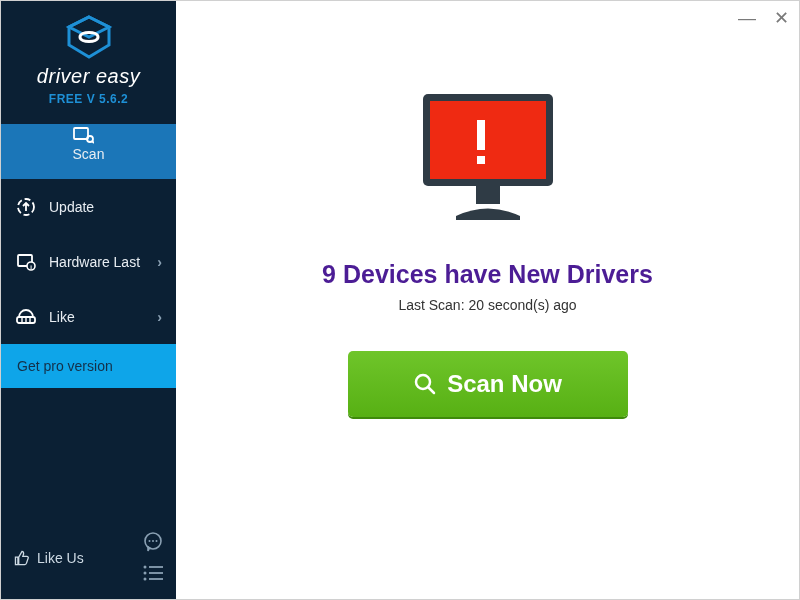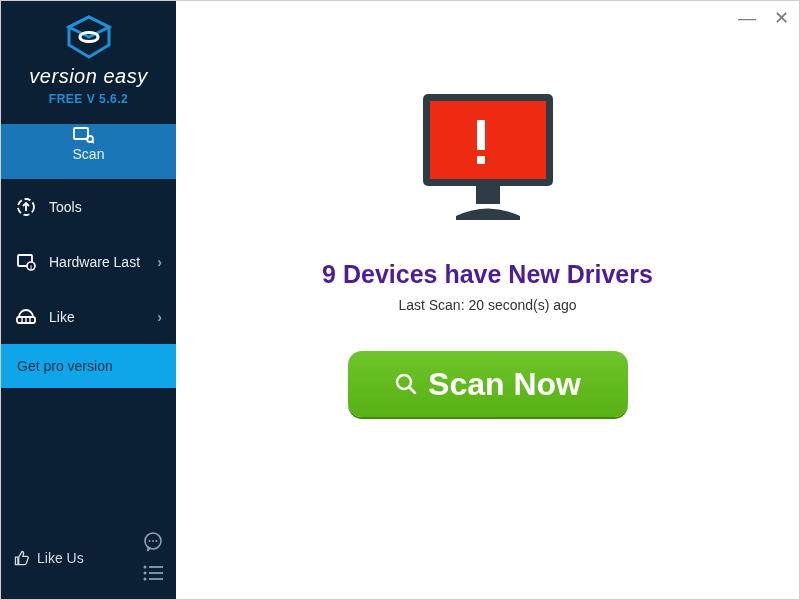--- a/index.html
+++ b/index.html
@@ -20,36 +20,36 @@
 .bottom-bar { display: flex; align-items: center; padding: 10px 12px 14px 12px; gap: 0; }
 .likeus { display: flex; align-items: center; color: #cdd9e3; font-size: 14px; cursor: pointer; gap: 6px;}
 .bottom-right { margin-left: auto; display: flex; flex-direction: column; align-items: flex-end; gap: 8px;}
 .bubble-icon, .list-icon { cursor: pointer; color:#8aa0b3;}
 .main { flex: 1; background: #fff; position: relative; display: flex; flex-direction: column; align-items: center; }
 .window-controls { position: absolute; top: 8px; right: 10px; display: flex; gap: 18px; color: #7a7a7a; font-size: 18px; }
 .window-controls span { cursor: pointer; line-height: 1; }
 .monitor-block { margin-top: 85px; }
 .headline { margin-top: 20px; color: #4c1d95; font-size: 25px; font-weight: 700; }
 .subline { margin-top: 8px; color: #333; font-size: 14px; }
-.scan-btn { margin-top: 38px; background: linear-gradient(#6fc52a, #57b014); color: #fff; border: none; border-radius: 14px; width: 280px; height: 66px; font-size: 32px; font-weight: 700; display: flex; align-items: center; justify-content: center; gap: 10px; cursor: pointer; box-shadow: 0 2px 0 #3e8a0b; }
+.scan-btn { margin-top: 38px; background: linear-gradient(#6fc52a, #57b014); color: #fff; border: none; border-radius: 5px; width: 280px; height: 66px; font-size: 24px; font-weight: 700; display: flex; align-items: center; justify-content: center; gap: 10px; cursor: pointer; box-shadow: 0 2px 0 #3e8a0b; }
 .scan-btn .mag { width: 24px; height: 24px; }
 </style>
 </head>
 <body>
 
 <div class="app">
 
   <div class="sidebar">
     <div class="logo-block">
       <svg class="logo-svg" width="50" height="44" viewBox="0 0 50 44">
         <path d="M25 2 L45 12 L45 30 L25 42 L5 30 L5 12 Z" fill="none" stroke="#1e90d6" stroke-width="3"></path>
         <path d="M25 2 L45 12 L25 22 L5 12 Z" fill="none" stroke="#1e90d6" stroke-width="3"></path>
         <path d="M16 22 C16 16 34 16 34 22 C34 28 16 28 16 22" fill="none" stroke="#fff" stroke-width="3" stroke-linecap="round"></path>
       </svg>
-      <div class="logo-text">version easy</div>
+      <div class="logo-text">driver easy</div>
       <div class="version">FREE V 5.6.2</div>
     </div>
 
     <div class="nav">
       <div class="nav-item active">
         <span class="icon-wrap">
           <svg width="22" height="22" viewBox="0 0 22 22">
               <rect x="2" y="4" width="14" height="11" rx="1" fill="none" stroke="#fff" stroke-width="1.8"></rect>
               <circle cx="18" cy="15" r="3" fill="none" stroke="#fff" stroke-width="1.8"></circle>
               <line x1="20" y1="17" x2="22" y2="19" stroke="#fff" stroke-width="1.8"></line>
@@ -57,21 +57,21 @@
         </span>
         <span>Scan</span>
       </div>
       <div class="nav-item">
         <span class="icon-wrap">
           <svg width="22" height="22" viewBox="0 0 22 22">
               <circle cx="11" cy="11" r="8" fill="none" stroke="#fff" stroke-width="1.8" stroke-dasharray="6 3"></circle>
               <path d="M11 7 L11 15 M8 10 L11 7 L14 10" fill="none" stroke="#fff" stroke-width="1.8"></path>
             </svg>
         </span>
-        <span>Tools</span>
+        <span>Update</span>
       </div>
       <div class="nav-item">
         <span class="icon-wrap">
           <svg width="22" height="22" viewBox="0 0 22 22">
               <rect x="3" y="4" width="14" height="11" rx="1" fill="none" stroke="#fff" stroke-width="1.8"></rect>
               <circle cx="16" cy="15" r="4" fill="#0b2034" stroke="#fff" stroke-width="1.6"></circle>
               <text x="16" y="18" font-size="6" text-anchor="middle" fill="#fff" font-weight="bold">i</text>
             </svg>
         </span>
         <span>Hardware Last</span>

